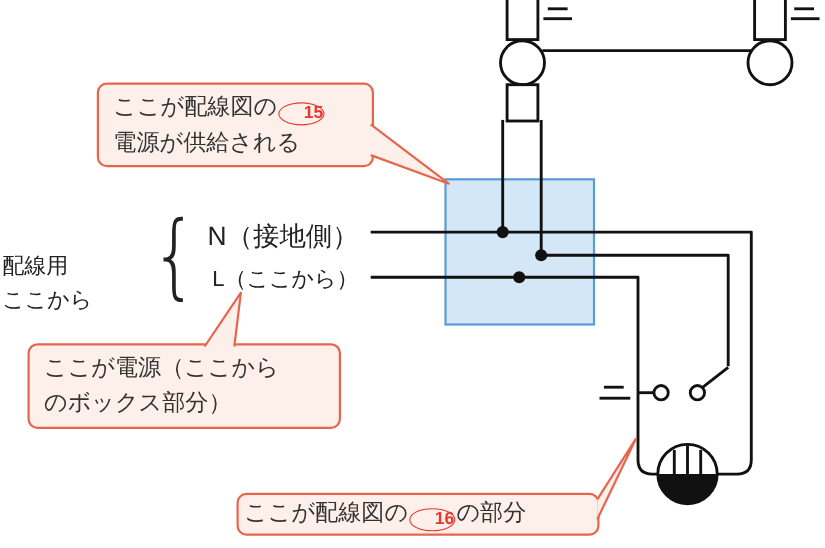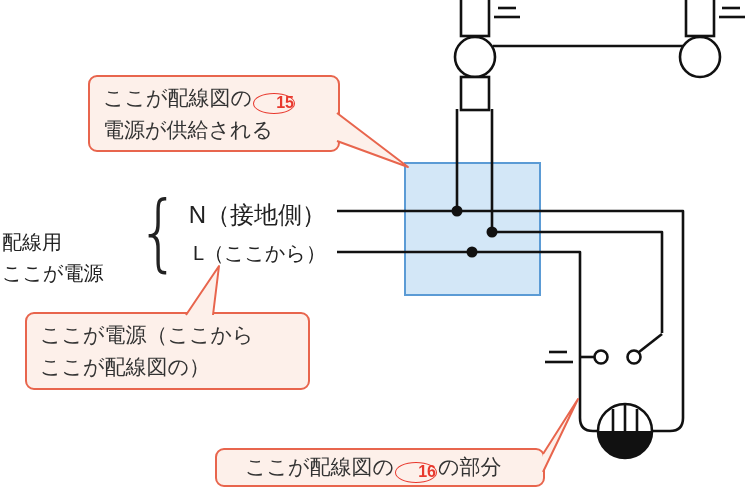--- a/index.html
+++ b/index.html
@@ -16,21 +16,21 @@
   .dot  { fill:#111; stroke:none; }
 
   .callout {
     position:absolute; z-index:2; box-sizing:border-box;
     background:#fdf0ea; border:2px solid #e8654d; border-radius:9px;
     color:#333; font-size:21px; line-height:32px; padding:5px 13px;
   }
   .callout-box  { left:88px;  top:75px;  width:252px; height:77px; }
   .callout-power{ left:25px;  top:312px; width:285px; height:78px; }
   .callout-part { left:215px; top:448px; width:330px; height:39px;
-                  line-height:25px; padding:4px 28px; }
+                  line-height:25px; padding:4px 5px; }
 
   .circ {
     display:inline-block; width:42px; height:21px; box-sizing:border-box;
     border:1.6px solid #e8382d; border-radius:50%;
     color:#e8382d; font-size:16px; line-height:18px; text-align:right;
     font-weight:700; vertical-align:-3px; margin:0 1px;
     background:transparent;
   }
 
   .label-source { position:absolute; left:2px;  top:198px; font-size:20px; line-height:31px; z-index:1;margin-top:29px; }
@@ -41,36 +41,36 @@
   .label-n { position:absolute; left:160px; top:199px; width:166px; text-align:right; font-size:24px; z-index:1; }
   .label-l { position:absolute; left:160px; top:240px; width:166px; text-align:right; font-size:20px; z-index:1; }
 </style>
 </head>
 <body>
 
 <div class="stage">
 
   <div class="label-source">
     <div>配線用</div>
-    <div>ここが電源</div>
+    <div>ここから</div>
   </div>
   <span class="brace">{</span>
   <div class="label-n">N（接地側）</div>
   <div class="label-l">L（ここから）</div>
 
   <div class="callout callout-box">
     <div>
       <span>ここが配線図の</span><span class="circ">15</span>
     </div>
     <div>電源が供給される</div>
   </div>
 
   <div class="callout callout-power">
     <div>ここが電源（ここから</div>
-    <div>ここが配線図の）</div>
+    <div>のボックス部分）</div>
   </div>
 
   <div class="callout callout-part">
     <span>ここが配線図の</span><span class="circ">16</span><span>の部分</span>
   </div>
 
   <svg class="overlay" width="750" height="498" viewBox="0 0 750 498">
 
     <rect x="405" y="163" width="135" height="132" fill="#d3e7f7" stroke="#5b9bd5" stroke-width="2"></rect>
 

